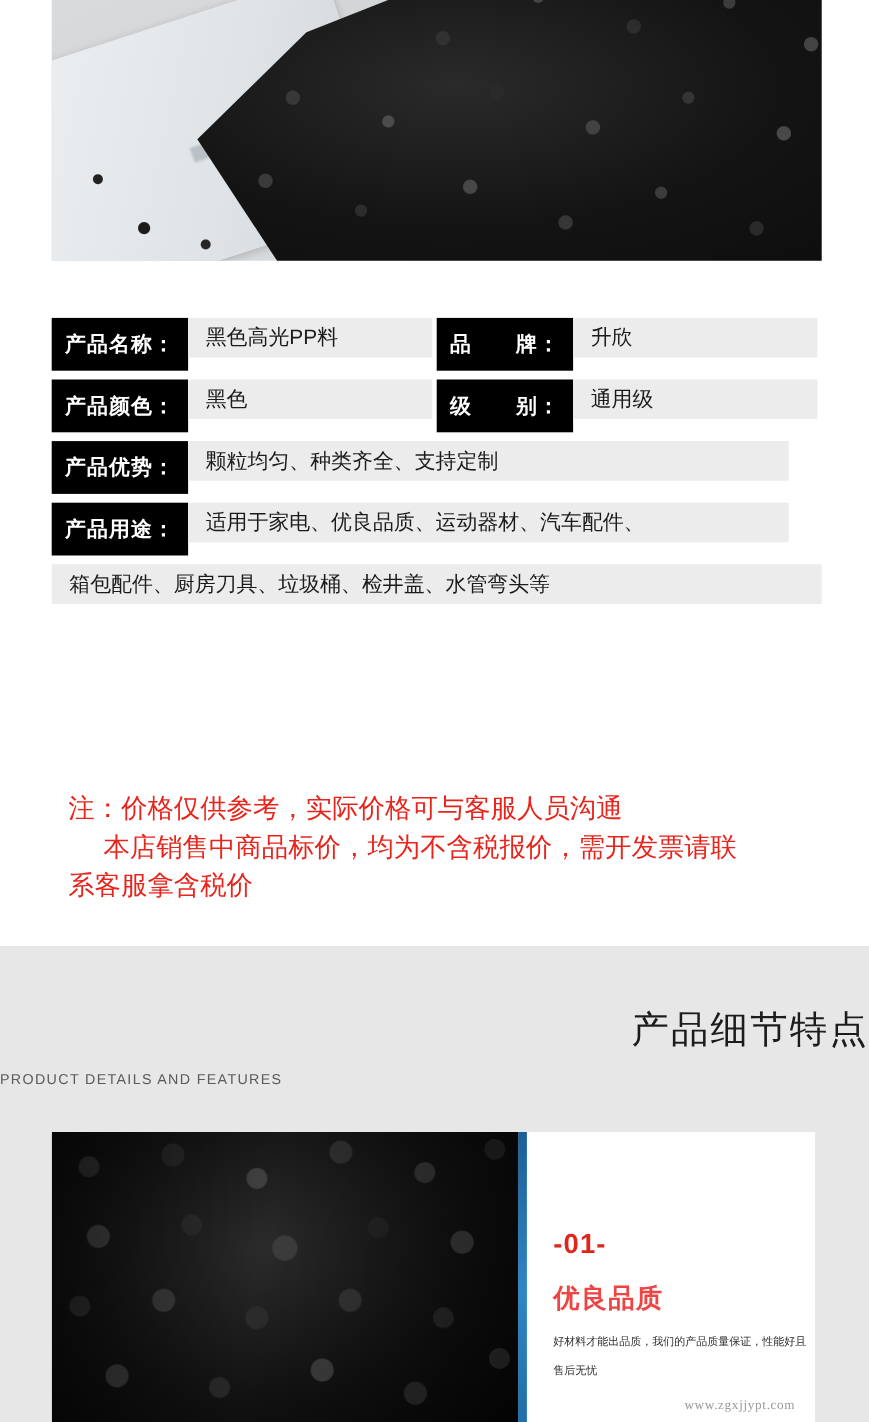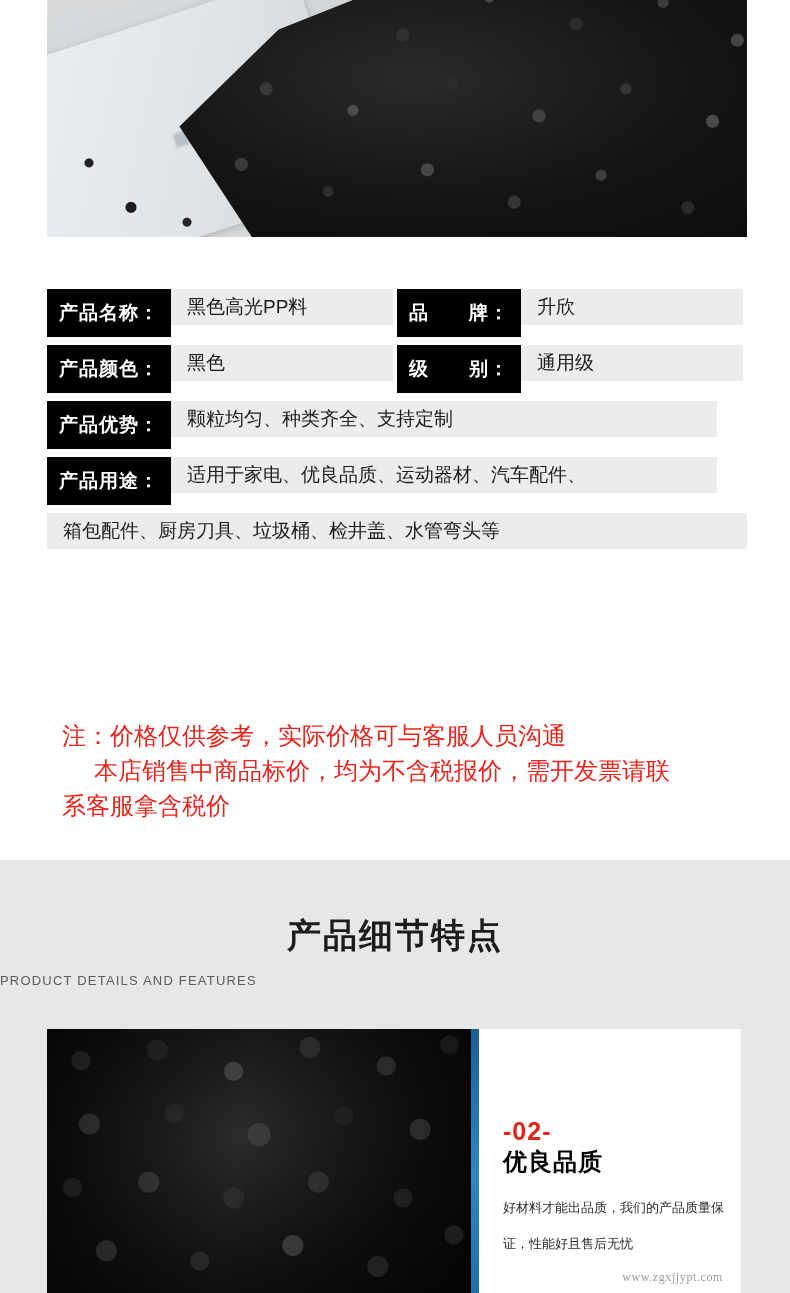--- a/index.html
+++ b/index.html
@@ -160,23 +160,23 @@
     top: 860px;
     width: 790px;
     height: 433px;
     background: #e7e7e7;
   }
   .band-title {
     position: absolute;
     left: 0;
     top: 53px;
     width: 790px;
-    text-align: center;
+    text-align: right;
     font-size: 34px;
-    font-weight: bold;
+    font-weight: normal;
     color: #1c1c1c;
     letter-spacing: 2px;
   }
   .band-sub {
     position: absolute;
     left: 0;
     top: 113px;
     width: 790px;
     text-align: left;
     font-size: 13px;
@@ -244,30 +244,30 @@
     position: relative;
     padding: 88px 0 0 24px;
   }
   .card-num {
     font-size: 25px;
     font-weight: bold;
     color: #e0251b;
     letter-spacing: 1px;
   }
   .card-title {
-    margin-top: 0;
+    margin-top: 18px;
     font-size: 24px;
     font-weight: bold;
-    color: #000000;
+    color: #ef4444;
     letter-spacing: 1px;
   }
   .card-text {
     margin-top: 12px;
-    font-size: 13px;
-    line-height: 36px;
+    font-size: 10px;
+    line-height: 26px;
     color: #2b2b2b;
     width: 238px;
   }
   .watermark {
     position: absolute;
     right: 18px;
     bottom: 8px;
     font-size: 12px;
     color: #9a9a9a;
     letter-spacing: 0.6px;
@@ -334,20 +334,20 @@
     <div class="band-sub">PRODUCT DETAILS AND FEATURES</div>
   </div>
 
   <div class="card">
     <div class="card-photo">
       <div class="pel"></div>
       <div class="shade"></div>
     </div>
     <div class="card-accent"></div>
     <div class="card-body">
-      <div class="card-num">-02-</div>
+      <div class="card-num">-01-</div>
       <div class="card-title">优良品质</div>
       <div class="card-text">好材料才能出品质，我们的产品质量保证，性能好且售后无忧</div>
       <div class="watermark">www.zgxjjypt.com</div>
     </div>
   </div>
 
 </div>
 
 </body></html>

